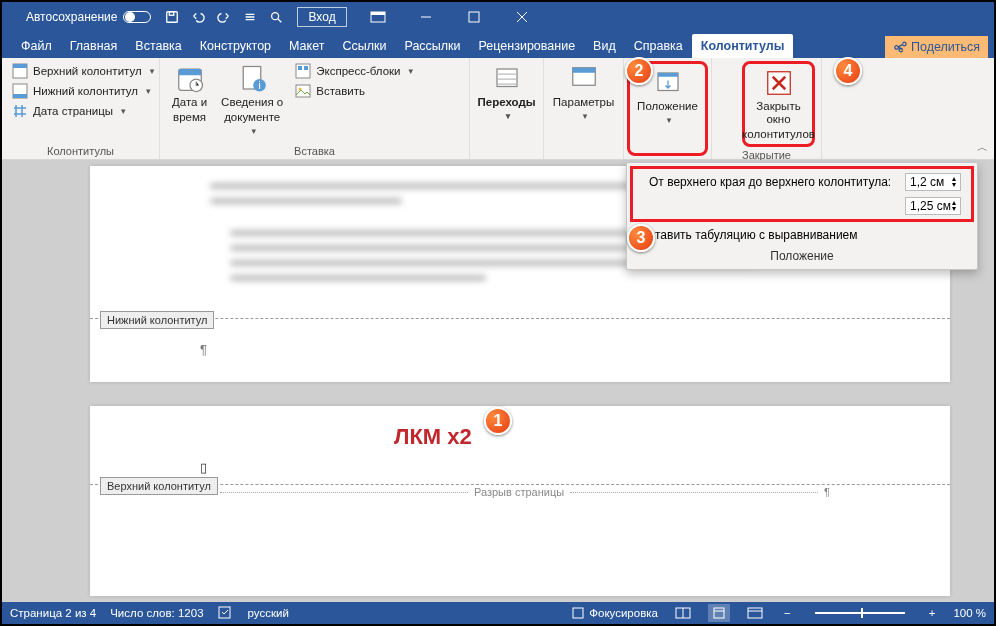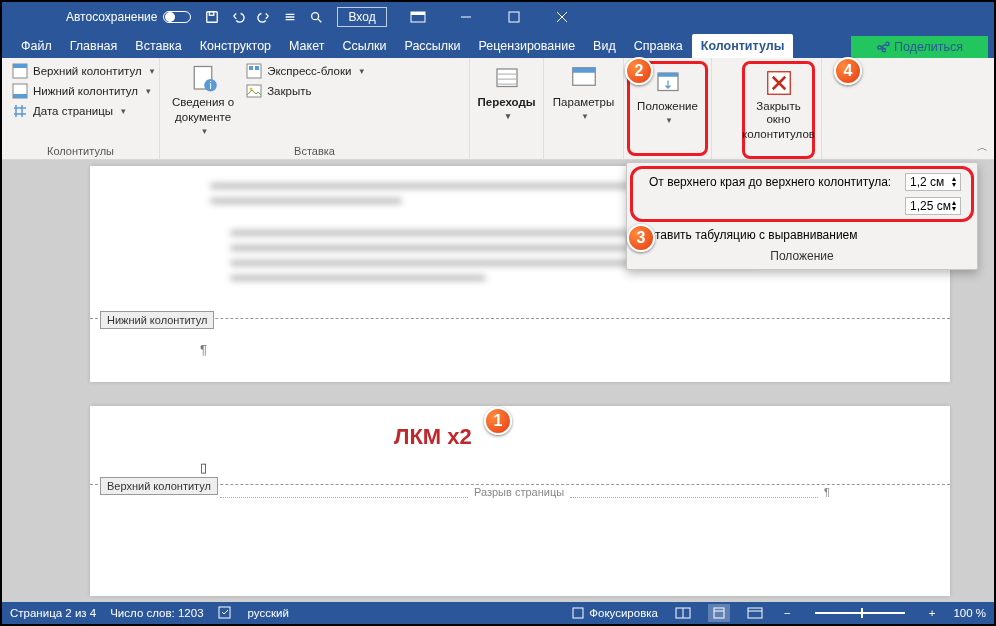--- a/index.html
+++ b/index.html
@@ -1,55 +1,55 @@
 <!DOCTYPE html>
 <html><head>
 <meta charset="utf-8">
 <style>
 * { box-sizing: border-box; margin: 0; padding: 0; font-family: "Segoe UI", Tahoma, sans-serif; }
 body { background: #fff; width: 996px; height: 626px; overflow: hidden; position: relative; border: 2px solid #000; }
 
 
 .titlebar { height: 30px; background: #2b579a; color: #fff; display: flex; align-items: center; font-size: 12px; }
-.titlebar .autosave { padding: 0 6px 0 16px; margin-left: 48px; }
+.titlebar .autosave { padding: 0 6px 0 24px; }
 .toggle { display:inline-block; width:28px; height:12px; border:1px solid #fff; border-radius:6px; position:relative; margin-right:8px; vertical-align:middle;}
 .toggle::after{content:"";position:absolute;left:1px;top:0;width:10px;height:10px;border-radius:50%;background:#fff;}
 .tb-icon { width:22px; height:22px; display:inline-flex; align-items:center; justify-content:center; margin:0 2px; cursor:pointer;}
 .tb-icon svg{width:14px;height:14px;stroke:#fff;fill:none;stroke-width:1.5;}
 .tb-title { flex:1; text-align:center; padding:0 10px; white-space:nowrap; overflow:hidden; text-overflow:ellipsis; }
 .tb-right { display:flex; align-items:center; gap:2px; padding-right:2px;}
 .tb-btn { width:46px; height:30px; display:flex; align-items:center; justify-content:center; cursor:pointer;}
 .tb-login { border:1px solid rgba(255,255,255,.7); padding:2px 10px; margin:0 6px; font-size:12px; cursor:pointer;}
 
 
 .tabs { height: 26px; background:#2b579a; display:flex; align-items:flex-end; font-size:12.5px; color:#fff; padding-left:10px;}
 .tab { padding:5px 9px; cursor:pointer; white-space:nowrap;text-align:center;}
 .tab.active-context { background:#fff; color:#2b579a; font-weight:600; border-top-left-radius:2px; border-top-right-radius:2px;}
-.tabs .share { margin-left:auto; margin-right:6px; background:#22c55e; color:#2b579a; padding:4px 25px; display:flex; align-items:center; gap:4px; cursor:pointer;text-align:right;}
+.tabs .share { margin-left:auto; margin-right:6px; background:#fdba74; color:#2b579a; padding:4px 8px; display:flex; align-items:center; gap:4px; cursor:pointer;text-align:right;}
 
 
 .ribbon { height: 102px; background:#f3f2f1; border-bottom:1px solid #d6d6d6; display:flex; font-size:11.5px; color:#222; position:relative;}
 .group { border-right:1px solid #e1dfdd; padding:4px 8px 2px; display:flex; flex-direction:column; position:relative;}
 .group-body { flex:1; display:flex; align-items:flex-start; gap:6px;}
 .group-label { text-align:center; font-size:11px; color:#555; padding-top:2px;}
 .vbtn { display:flex; flex-direction:column; align-items:center; justify-content:flex-start; gap:2px; padding:2px 4px; cursor:pointer; text-align:center; line-height:1.15;}
 .vbtn .ic { width:30px; height:30px; display:flex; align-items:center; justify-content:center;}
 .vstack { display:flex; flex-direction:column; gap:2px;}
 .li { display:flex; align-items:center; gap:5px; padding:1px 2px; cursor:pointer; white-space:nowrap;}
 .li .smic { width:16px; height:16px; display:inline-flex; align-items:center; justify-content:center;}
 .dd { font-size:9px; color:#555; margin-left:3px;}
 .red-box { border:3px solid #ed1c24; border-radius:8px; }
 .collapse { position:absolute; right:6px; bottom:4px; font-size:11px; color:#555; cursor:pointer;}
 
 
 .pos-panel { position:absolute; top:160px; right:16px; width:352px; background:#f3f2f1; border:1px solid #c6c6c6; box-shadow:0 4px 10px rgba(0,0,0,.25); font-size:12px; z-index:20; border-radius:2px;}
 .pos-panel .row { display:flex; align-items:center; gap:6px; padding:3px 8px;}
 .pos-panel .val { margin-left:auto; background:#fff; border:1px solid #bbb; padding:1px 4px; width:56px; display:flex; align-items:center; justify-content:space-between;}
 .pos-panel .foot { text-align:center; padding:4px 0 6px; color:#333;}
-.hl-wrap{ border:3px solid #ed1c24; border-radius:12px; margin:3px; padding:1px 2px;}
+.hl-wrap{ border:3px solid #ed1c24; border-radius:0; margin:3px; padding:1px 2px;}
 
 
 .doc { position:absolute; top:158px; left:0; right:0; bottom:22px; background:#cfcfcf; overflow:hidden;}
 .page { position:absolute; left:88px; width:860px; background:#fff; box-shadow:0 0 4px rgba(0,0,0,.15);}
 .page1 { top:6px; height:216px;}
 .page2 { top:246px; height:190px;}
 .blur { filter: blur(3px); height:6px; background:#bdbdbd; border-radius:3px; margin:9px 0;}
 .tag { position:absolute; border:1px solid #999; background:#eee; font-size:11px; padding:2px 6px; color:#333;}
 .dashline { position:absolute; left:0; right:0; border-top:1px dashed #999; height:0;}
 .para { position:absolute; font-size:13px; color:#777;}
@@ -185,20 +185,32 @@
     </div>
       </div>
     <div class="group-label">Колонтитулы</div>
   </div>
 
   <div class="group" style="width:310px;">
     <div class="group-body">
       <div class="vbtn">
         <span class="ic">
             <svg viewBox="0 0 24 24">
+              <rect x="3" y="4" width="18" height="17" rx="2" fill="#fff" stroke="#888"></rect>
+              <rect x="3" y="4" width="18" height="5" fill="#5b9bd5"></rect>
+              <circle cx="17" cy="17" r="5" fill="#fff" stroke="#888"></circle>
+              <path d="M17 14v3h2" stroke="#888"></path>
+            </svg>
+          </span>
+        <span>Дата и</span>
+          <span>время</span>
+      </div>
+      <div class="vbtn">
+        <span class="ic">
+            <svg viewBox="0 0 24 24">
               <rect x="5" y="2" width="14" height="18" fill="#fff" stroke="#888"></rect>
               <circle cx="18" cy="17" r="5" fill="#5b9bd5"></circle>
               <text x="18" y="20" font-size="8" fill="#fff" text-anchor="middle">i</text>
             </svg>
           </span>
         <span>Сведения о</span>
           <span>документе</span>
           <span class="dd">▾</span>
       </div>
       <div class="vstack">
@@ -214,21 +226,21 @@
             <span class="dd">▾</span>
           </div>
         <div class="li">
             <span class="smic">
               <svg viewBox="0 0 16 16">
                 <rect x="1" y="2" width="14" height="12" fill="#fff" stroke="#888"></rect>
                 <circle cx="5" cy="6" r="1.5" fill="#f4b942"></circle>
                 <path d="M1 12l5-5 4 4 2-2 3 3" stroke="#70ad47" fill="none"></path>
               </svg>
             </span>
-            <span>Закрыть</span>
+            <span>Вставить</span>
           </div>
       </div>
     </div>
     <div class="group-label">Вставка</div>
   </div>
 
   <div class="group" style="width:74px;font-weight:bold;">
     <div class="group-body" style="justify-content:center;">
       <div class="vbtn">
         <span class="ic">
@@ -270,21 +282,21 @@
               </svg>
             </span>
           <span>Положение</span>
             <span class="dd">▾</span>
         </div>
       </div>
     </div>
   </div>
 
   <div class="group" style="width:110px; padding:3px 6px;">
-    <div class="red-box" style="padding:2px 2px 12px;margin-left:24px;">
+    <div class="red-box" style="padding:2px 2px 0;margin-left:24px;">
       <div class="vbtn">
         <span class="ic">
             <svg viewBox="0 0 24 24">
               <rect x="3" y="3" width="18" height="18" fill="#fff" stroke="#c42b1c"></rect>
               <path d="M7 7l10 10M17 7L7 17" stroke="#c42b1c" stroke-width="2"></path>
             </svg>
           </span>
         <span>Закрыть окно</span>
           <span>колонтитулов</span>
       </div>
@@ -349,21 +361,21 @@
     <div class="dashline" style="top:152px;"></div>
     <div class="tag" style="left:10px; top:145px;">Нижний колонтитул</div>
     <span class="para" style="left:110px; top:176px;">¶</span>
   </div>
 
   <div class="page page2">
     <span class="lkm" style="left:304px; top:18px;">ЛКМ x2</span>
     <span class="para" style="left:110px; top:54px; color:#333;">▯</span>
     <div class="dashline" style="top:78px;"></div>
     <div class="tag" style="left:10px; top:71px;">Верхний колонтитул</div>
-    <div class="pbreak" style="left:130px; top:80px; right:120px;align-items:flex-end;">
+    <div class="pbreak" style="left:130px; top:80px; right:120px;">
       <span class="dots" style="width:20px;"></span>
       <span>Разрыв страницы</span>
       <span class="dots" style="width:20px;"></span>
       <span>¶</span>
     </div>
   </div>
 </div>
 
 <div class="status">
   <span>Страница 2 из 4</span>

